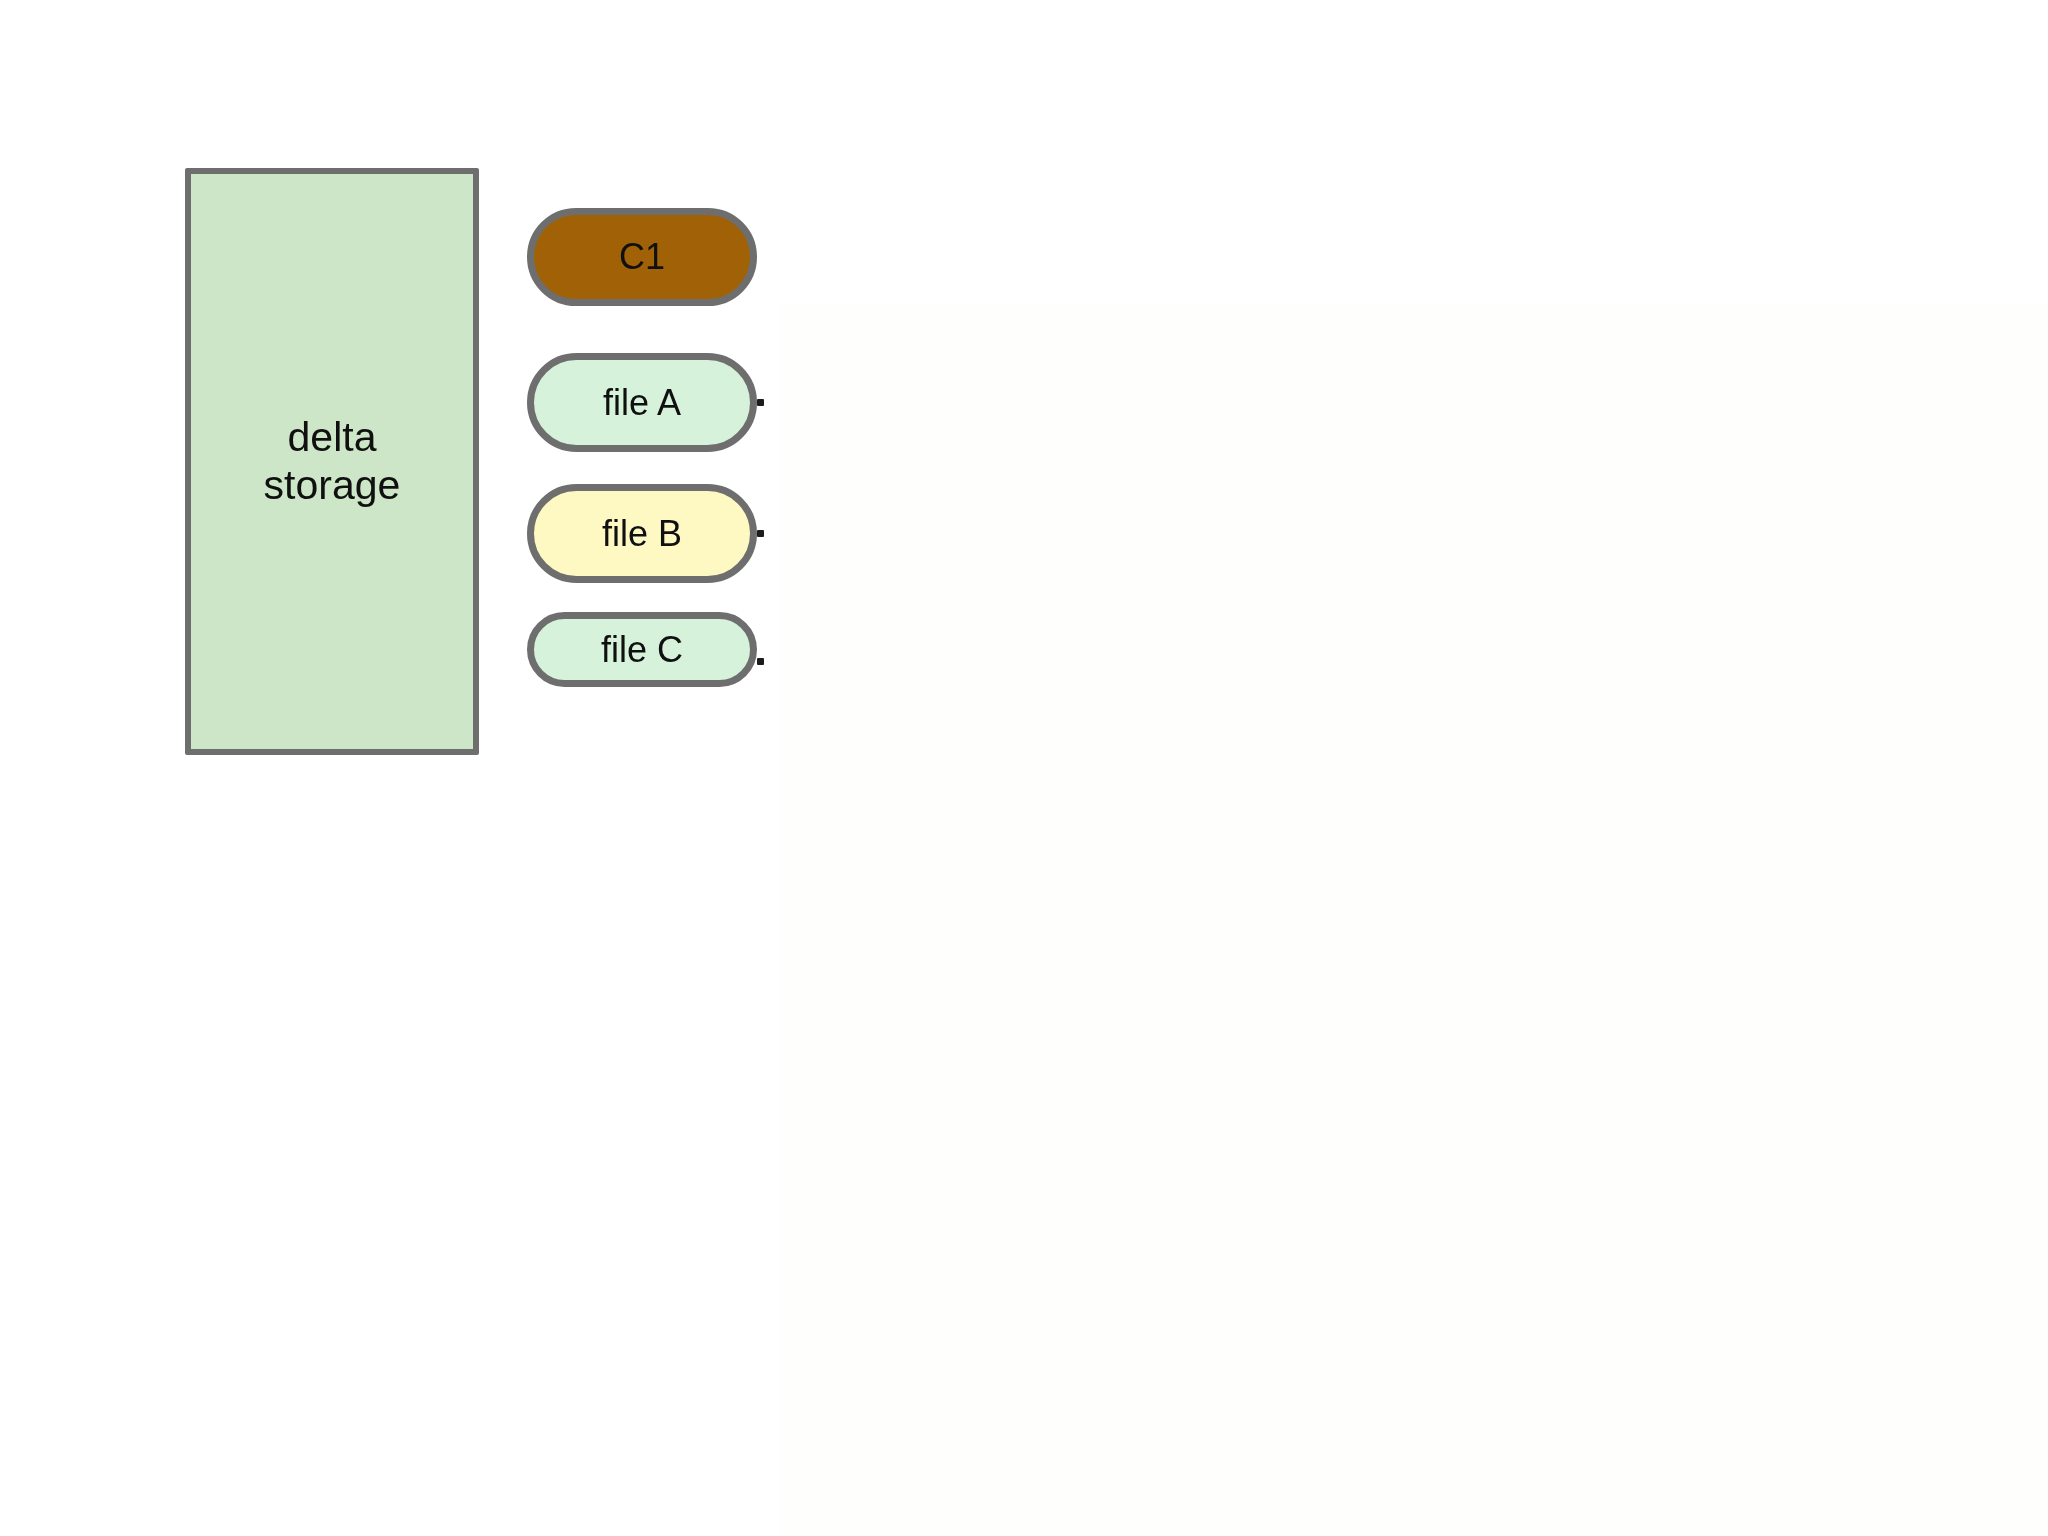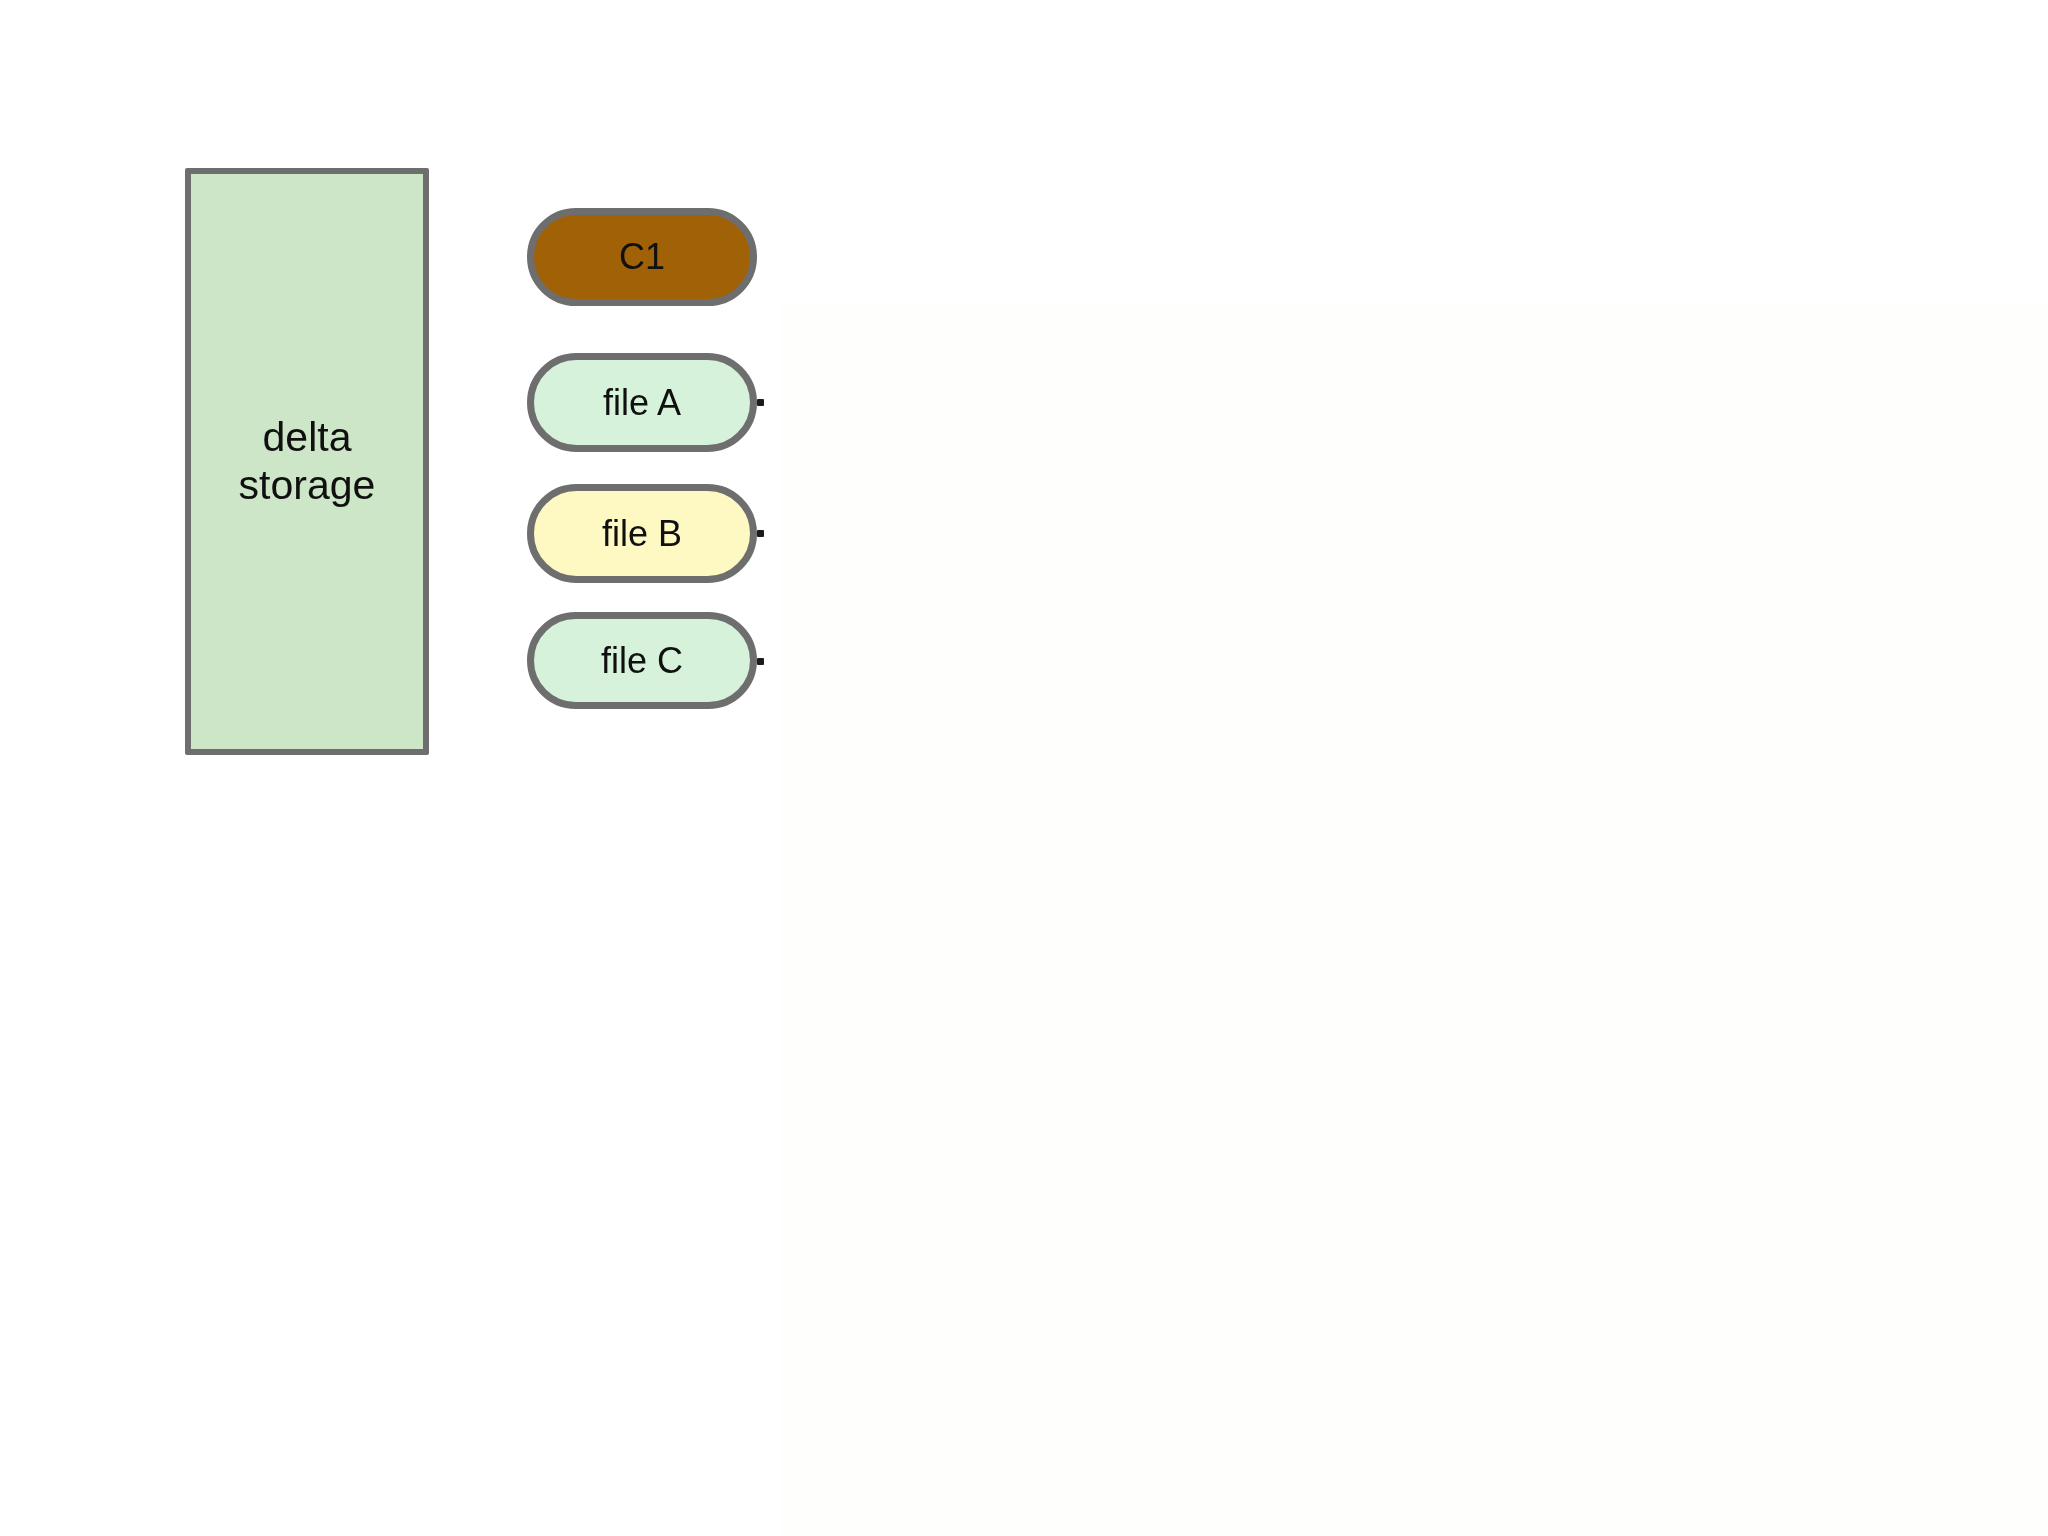--- a/index.html
+++ b/index.html
@@ -29,21 +29,21 @@
     height: 1231px;
     background: #fefefd;
     pointer-events: none;
   }
 
   
   .store-box {
     position: absolute;
     left: 185px;
     top: 168px;
-    width: 244px;
+    width: 294px;
     height: 587px;
     box-sizing: border-box;
     background: #cde6c7;
     border: 6px solid #6e6e6e;
     border-radius: 2px;
     display: flex;
     align-items: center;
     justify-content: center;
   }
   .store-label {
@@ -88,21 +88,21 @@
     background: #d6f2da;
   }
   .pill.file-b {
     top: 484px;
     height: 99px;
     border-radius: 50px;
     background: #fef9c3;
   }
   .pill.file-c {
     top: 612px;
-    height: 97px;
+    height: 75px;
     border-radius: 50px;
     background: #d6f2da;
   }
 
   
   .anchor-dot {
     position: absolute;
     width: 7px;
     height: 7px;
     background: #1b1b1b;

